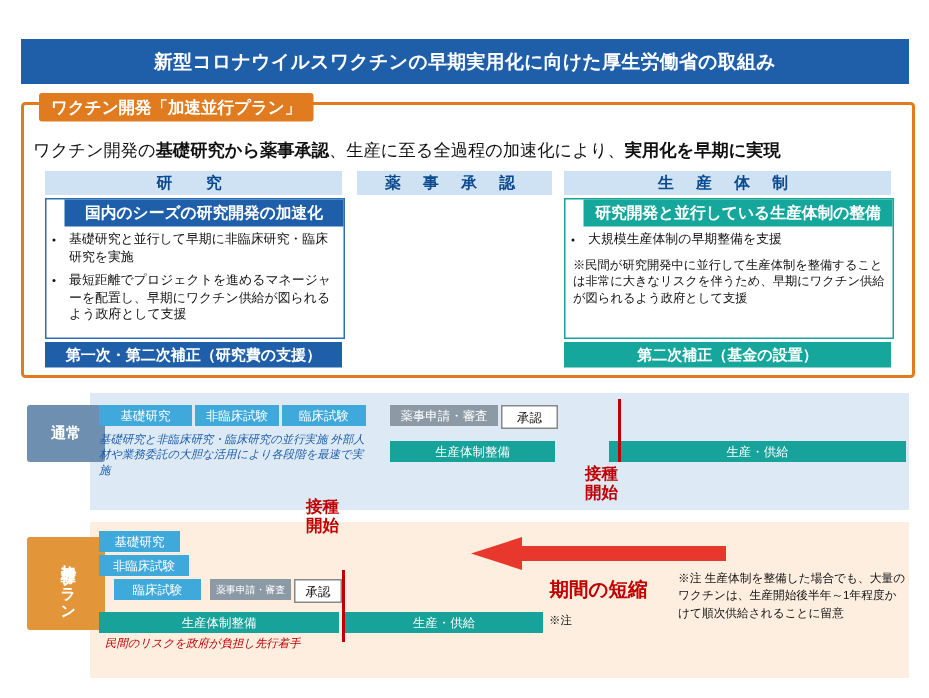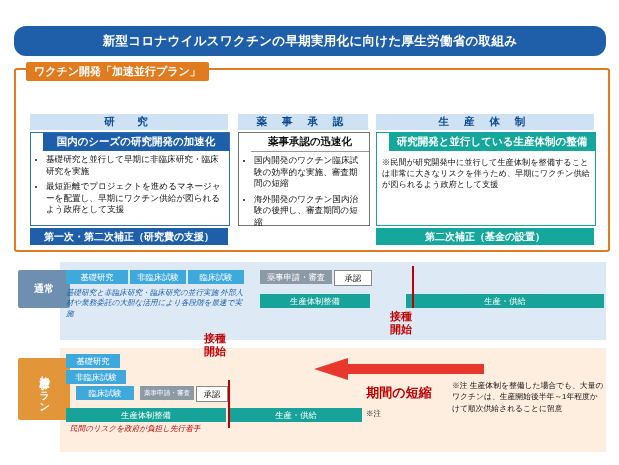--- a/index.html
+++ b/index.html
@@ -1,20 +1,20 @@
 <!DOCTYPE html>
 <html><head>
 <meta charset="utf-8">
 <style>
   html,body{margin:0;padding:0;}
   body{width:619px;height:465px;background:#ffffff;font-family:"Liberation Sans",sans-serif;position:relative;overflow:hidden;}
   .page{position:relative;width:619px;height:465px;}
 
   
-  .title-bar{position:absolute;left:14px;top:26px;width:592px;height:30px;background:#1f5fa9;border-radius:12px;display:flex;align-items:center;justify-content:center;}
+  .title-bar{position:absolute;left:14px;top:26px;width:592px;height:30px;background:#1f5fa9;border-radius:0;display:flex;align-items:center;justify-content:center;}
   .title-bar span{color:#fff;font-size:12.5px;font-weight:bold;letter-spacing:.3px;}
 
   
   .plan-box{position:absolute;left:14px;top:68px;width:592px;height:180px;border:2px solid #e07b20;border-radius:3px;background:#fff;}
   .plan-tab{position:absolute;left:26px;top:62px;background:#e07b20;color:#fff;font-size:11px;font-weight:bold;padding:2px 8px;border-radius:2px;}
   .plan-lead{position:absolute;left:22px;top:93px;width:578px;font-size:11.5px;color:#111;}
   .plan-lead b{font-weight:bold;}
 
   
   .col-head{position:absolute;height:16px;display:flex;align-items:center;justify-content:center;font-size:10.5px;font-weight:bold;color:#0b4a8f;letter-spacing:6px;}
@@ -76,48 +76,45 @@
 
 <div class="page">
 
   <div class="title-bar">
     <span>新型コロナウイルスワクチンの早期実用化に向けた厚生労働省の取組み</span>
   </div>
 
   <div class="plan-box"></div>
   <div class="plan-tab">ワクチン開発「加速並行プラン」</div>
 
+  <div class="plan-lead">
+    <span>ワクチン開発の</span><b>基礎研究から薬事承認</b><span>、生産に至る全過程の加速化</span><span>により、</span><b>実用化を早期に実現</b>
+  </div>
 
   <div class="col-head hdr-research">研　究</div>
   <div class="col-head hdr-approval">薬 事 承 認</div>
   <div class="col-head hdr-production">生 産 体 制</div>
 
   <div class="bx box-research">
     <div class="bx-title">国内のシーズの研究開発の加速化</div>
     <div class="bx-body">
       <ul>
         <li>基礎研究と並行して早期に非臨床研究・臨床研究を実施</li>
         <li>最短距離でプロジェクトを進めるマネージャーを配置し、早期にワクチン供給が図られるよう政府として支援</li>
       </ul>
     </div>
   </div>
 
-  <div class="bx box-approval">
-    <div class="bx-title">薬事承認の迅速化</div>
-    <div class="bx-body">
-      <ul>
-        <li>国内開発のワクチン臨床試験の効率的な実施、審査期間の短縮</li>
-        <li>海外開発のワクチン国内治験の後押し、審査期間の短縮</li>
-      </ul>
-    </div>
-  </div>
 
   <div class="bx box-production">
     <div class="bx-title">研究開発と並行している生産体制の整備</div>
     <div class="bx-body">
+      <ul>
+        <li>大規模生産体制の早期整備を支援</li>
+      </ul>
       <div class="note-small">※民間が研究開発中に並行して生産体制を整備することは非常に大きなリスクを伴うため、早期にワクチン供給が図られるよう政府として支援</div>
     </div>
   </div>
 
   <div class="ribbon ribbon-blue">第一次・第二次補正（研究費の支援）</div>
   <div class="ribbon ribbon-teal">第二次補正（基金の設置）</div>
 
   <div class="tl-panel">
 
     <div class="row-normal"></div>

